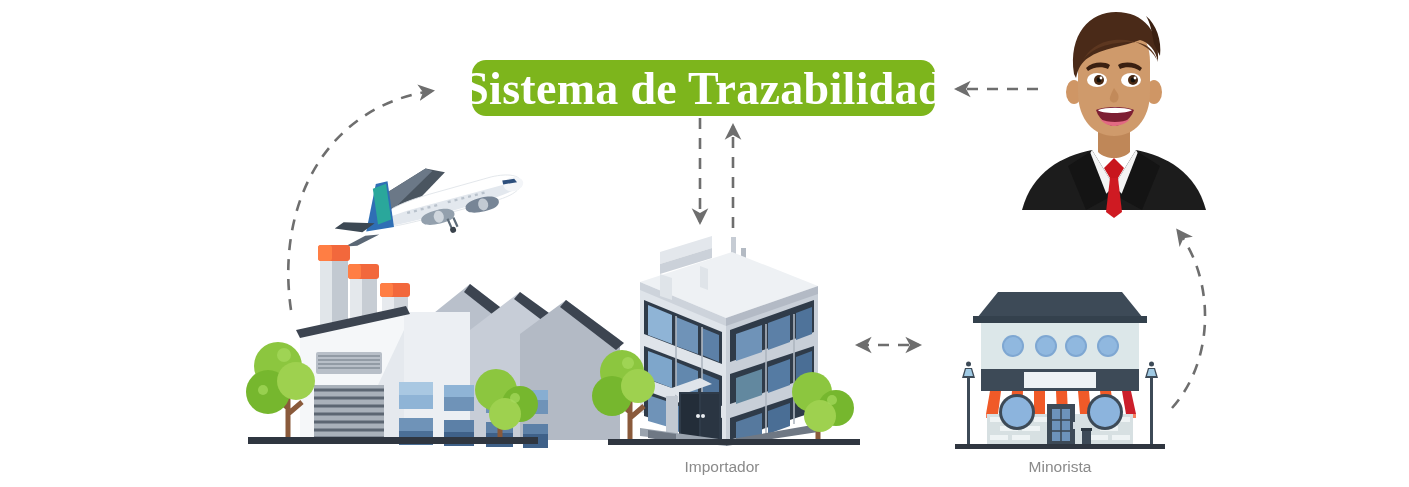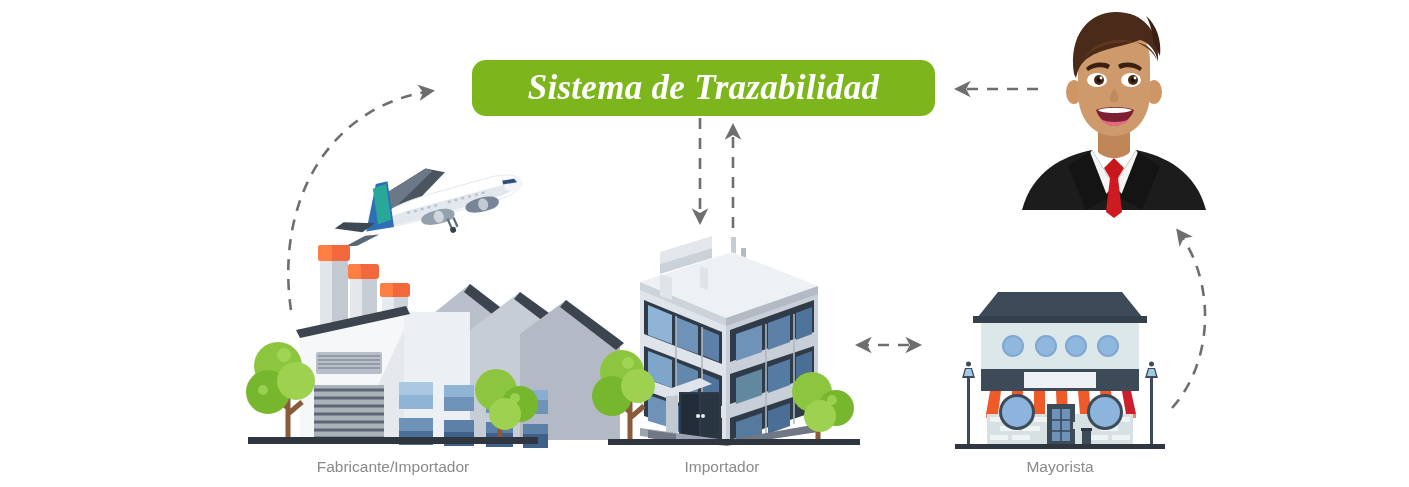--- a/index.html
+++ b/index.html
@@ -33,26 +33,25 @@
     width: 463px;
     height: 56px;
     border-radius: 14px;
     display: flex;
     align-items: center;
     justify-content: center;
     box-sizing: border-box;
   }
   #title-banner .title-text {
     font-family: "Liberation Serif", "DejaVu Serif", serif;
-    font-size: 35px;
+    font-size: 46px;
     font-weight: 700;
     color: #ffffff;
     letter-spacing: 0.3px;
     white-space: nowrap;
-    font-style: italic;
   }
 
   
   .node-caption {
     position: absolute;
     font-family: "Liberation Sans", sans-serif;
     font-size: 15.5px;
     color: #8a8a8a;
     text-align: center;
     white-space: nowrap;
@@ -100,23 +99,22 @@
 
     <g>
       <path d="M1172,408 C1215,360 1215,280 1178,231" fill="none" stroke="#6e6e6e" stroke-width="2.6" stroke-dasharray="11,9" marker-end="url(#ah)"></path>
     </g>
   </svg>
 
   <div id="title-banner" style="background:#7DB51C;">
     <span class="title-text">Sistema de Trazabilidad</span>
   </div>
 
-  <div class="node-caption" id="caption-manufacturer">Fabricante/Importador</div>
   <div class="node-caption" id="caption-wholesaler">Importador</div>
-  <div class="node-caption" id="caption-retailer">Mayorista</div>
+  <div class="node-caption" id="caption-retailer">Minorista</div>
 
   <svg class="layer" viewBox="0 0 1409 487" xmlns="http://www.w3.org/2000/svg">
     <g transform="translate(340,180) rotate(-13)">
 
       <path d="M28,28 L86,8 L104,16 L52,50 Z" fill="#4a5560"></path>
       <path d="M28,28 L86,8 L92,12 L46,40 Z" fill="#6b7887"></path>
 
       <path d="M30,52 C30,42 48,36 84,34 L148,31 C166,31 176,36 176,42
                C176,49 166,54 148,55 L84,57 C48,58 30,58 30,52 Z" fill="#ffffff" stroke="#dfe3e8" stroke-width="0.8"></path>
       <path d="M30,52 C30,48 44,45 84,44 L170,41 C175,43 176,46 176,47

